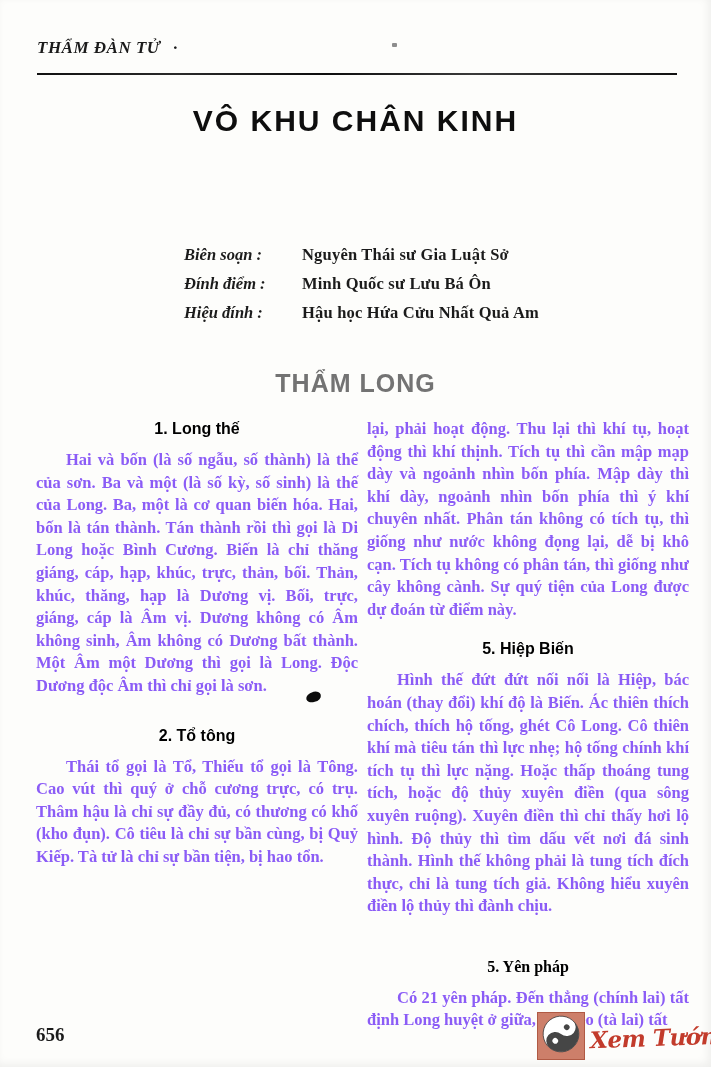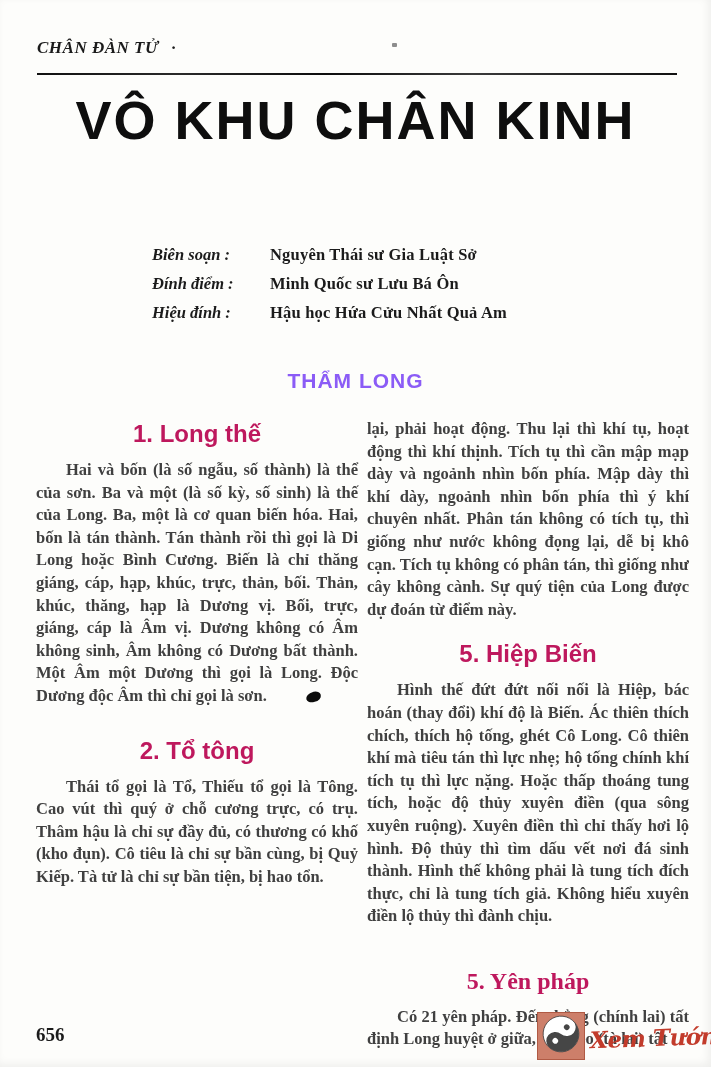--- a/index.html
+++ b/index.html
@@ -21,57 +21,57 @@
   .running-head .dot{margin-left:12px;font-style:normal;}
   .head-rule{
     position:absolute;left:37px;top:73px;width:640px;height:2px;
     background:linear-gradient(90deg,#111 0%,#2a2a2a 22%,#0d0d0d 45%,#3a3a3a 68%,#111 100%);
   }
   .speck{position:absolute;left:392px;top:43px;width:5px;height:4px;background:#8d8d8d;border-radius:1px;}
   .book-title{
     position:absolute;left:0;top:92px;width:711px;
     text-align:center;
     font-family:"Liberation Sans", sans-serif;
-    font-weight:700;font-size:54px;line-height:57px;
+    font-weight:700;font-size:30px;line-height:57px;
     letter-spacing:2px;color:#0e0e0e;
   }
-  .credits{position:absolute;left:152px;top:245px;}
+  .credits{position:absolute;left:184px;top:245px;}
   .credit-row{display:flex;height:29px;align-items:baseline;}
   .credit-label{
     width:118px;
     font:italic 700 16.5px "Liberation Serif", serif;
   }
   .credit-value{
     font:700 16.5px "Liberation Serif", serif;
     letter-spacing:.2px;
   }
   .chapter-title{
     position:absolute;left:0;top:369px;width:711px;
     text-align:center;
     font-family:"Liberation Sans", sans-serif;
-    font-weight:700;font-size:21px;letter-spacing:1px;color:#8b5cf6;
+    font-weight:700;font-size:25px;letter-spacing:1px;color:#737373;
   }
   .col{position:absolute;width:322px;}
   .col-left{left:36px;top:420px;}
   .col-right{left:367px;top:418px;}
   .sec-head{
     text-align:center;
     font-family:"Liberation Sans", sans-serif;
-    font-weight:700;font-size:24px;color:#be185d;
+    font-weight:700;font-size:16px;color:#000000;
     margin:0 0 11px 0;
   }
   .sec-head.h2{margin-top:29px;}
   .sec-head.h3{margin-top:21px;}
   .sec-head.h4{margin-top:19px;}
   .sec-head.h5{margin-top:40px;font-family:Liberation Serif, serif;}
   .body-par{
     margin:0;
     font:700 16.5px/22.6px "Liberation Serif", serif;
     text-align:justify;
-    color:#404040;
+    color:#8b5cf6;
   }
   .indent{text-indent:30px;}
   .ink-blob{
     position:absolute;left:306px;top:692px;width:15px;height:10px;
     background:#0c0c0c;border-radius:60% 45% 55% 50%;
     transform:rotate(-14deg);
   }
   .page-number{
     position:absolute;left:36px;top:1024px;
     font:700 19px "Liberation Serif", serif;
@@ -92,21 +92,21 @@
     white-space:nowrap;
     letter-spacing:-0.5px;
   }
 </style>
 </head>
 <body>
 
 <div class="page">
 
   <div class="running-head">
-    <span>CHÂN ĐÀN TỬ</span><span class="dot">·</span>
+    <span>THẨM ĐÀN TỬ</span><span class="dot">·</span>
   </div>
   <div class="head-rule"></div>
   <div class="speck"></div>
 
   <div class="book-title">
     <div>VÔ KHU CHÂN KINH</div>
   </div>
 
   <div class="credits">
     <div class="credit-row">

